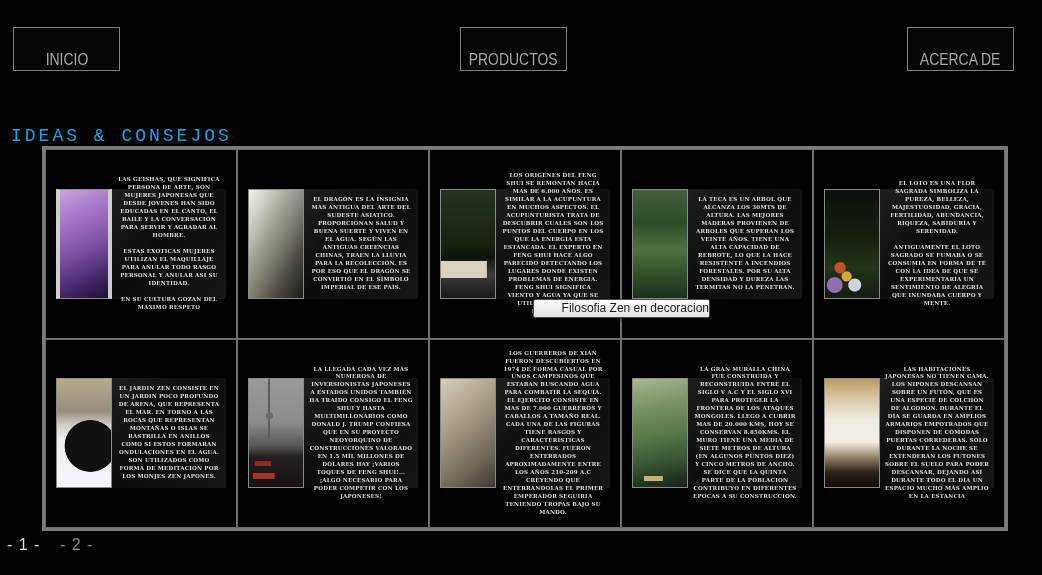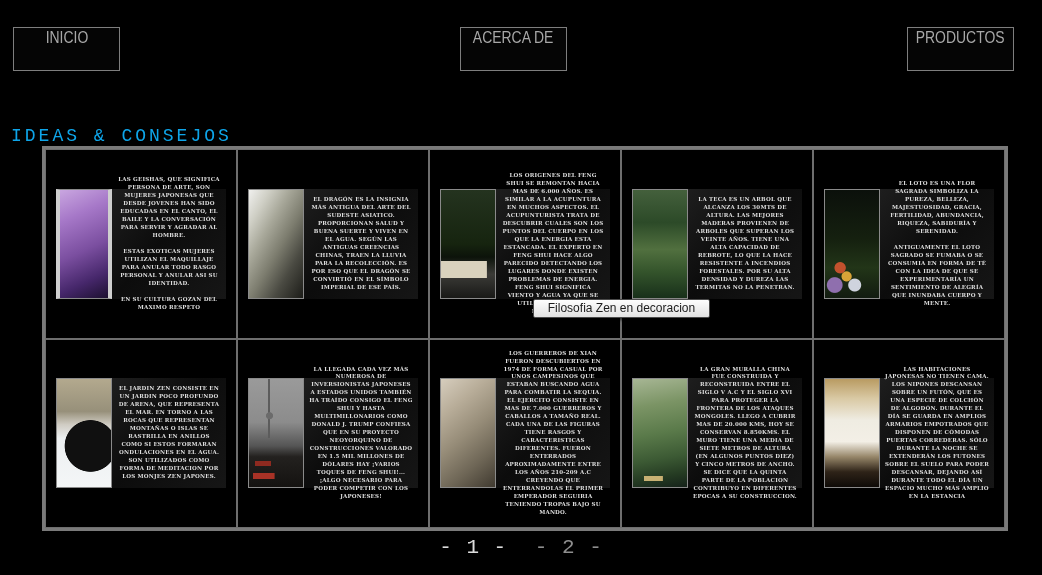--- a/index.html
+++ b/index.html
@@ -9,21 +9,21 @@
   }
 
   
   .nav{
     position:absolute;left:13px;top:27px;width:1001px;height:44px;
     display:flex;justify-content:space-between;
   }
   .nav-btn{
     width:107px;height:44px;box-sizing:border-box;
     border:1px solid #7e7e7e;background:#050505;
-    display:flex;align-items:flex-start;justify-content:center;
+    display:flex;align-items:flex-end;justify-content:center;
     cursor:pointer;
   }
   .nav-btn span{
     color:#a8a8a8;font-size:17px;letter-spacing:0px;
     transform:scaleX(.82);transform-origin:center;
     font-family:"Liberation Sans",sans-serif;white-space:nowrap;
   }
 
   
   .page-title{
@@ -106,46 +106,46 @@
   }
   .photo-japanese-room{
     background:linear-gradient(180deg,#b99b62 0%,#d9c9a4 18%,#efece2 38%,#f3efe6 58%,#97876a 72%,#2e2318 86%,#0e0a07 100%);
   }
 
   
   .tooltip{
     position:absolute;left:533px;top:299px;width:177px;height:19px;z-index:20;
     box-sizing:border-box;border:1px solid #4a4a4a;border-radius:2px;
     background:linear-gradient(180deg,#fdfdfd 0%,#ededed 60%,#e2e2e2 100%);
-    color:#1c1c1c;font-size:12px;line-height:17px;text-align:center;
+    color:#1c1c1c;font-size:12px;line-height:17px;text-align:right;
     box-shadow:1px 2px 3px rgba(0,0,0,.6);
   }
 
   
   .pagination{
     position:absolute;left:0;top:536px;width:100%;
-    text-align:center;font-family:Liberation Mono, monospace;font-size:21px;letter-spacing:1px;
+    text-align:left;font-family:Liberation Sans, sans-serif;font-size:16px;letter-spacing:1px;
   }
   .page-link{margin:0 7px;cursor:pointer;color:#8e8e8e;text-decoration:none;}
   .page-link.current{color:#dcdcdc;}
 </style>
 </head>
 <body>
 
 <nav class="nav">
   <div class="nav-btn">
       <span>INICIO</span>
     </div>
 
   <div class="nav-btn">
+      <span>PRODUCTOS</span>
+    </div>
+
+  <div class="nav-btn">
       <span>ACERCA DE</span>
-    </div>
-
-  <div class="nav-btn">
-      <span>PRODUCTOS</span>
     </div>
 
 
 
 
 </nav>
 
 <h1 class="page-title">IDEAS &amp; CONSEJOS</h1>
 
 <div class="grid">

